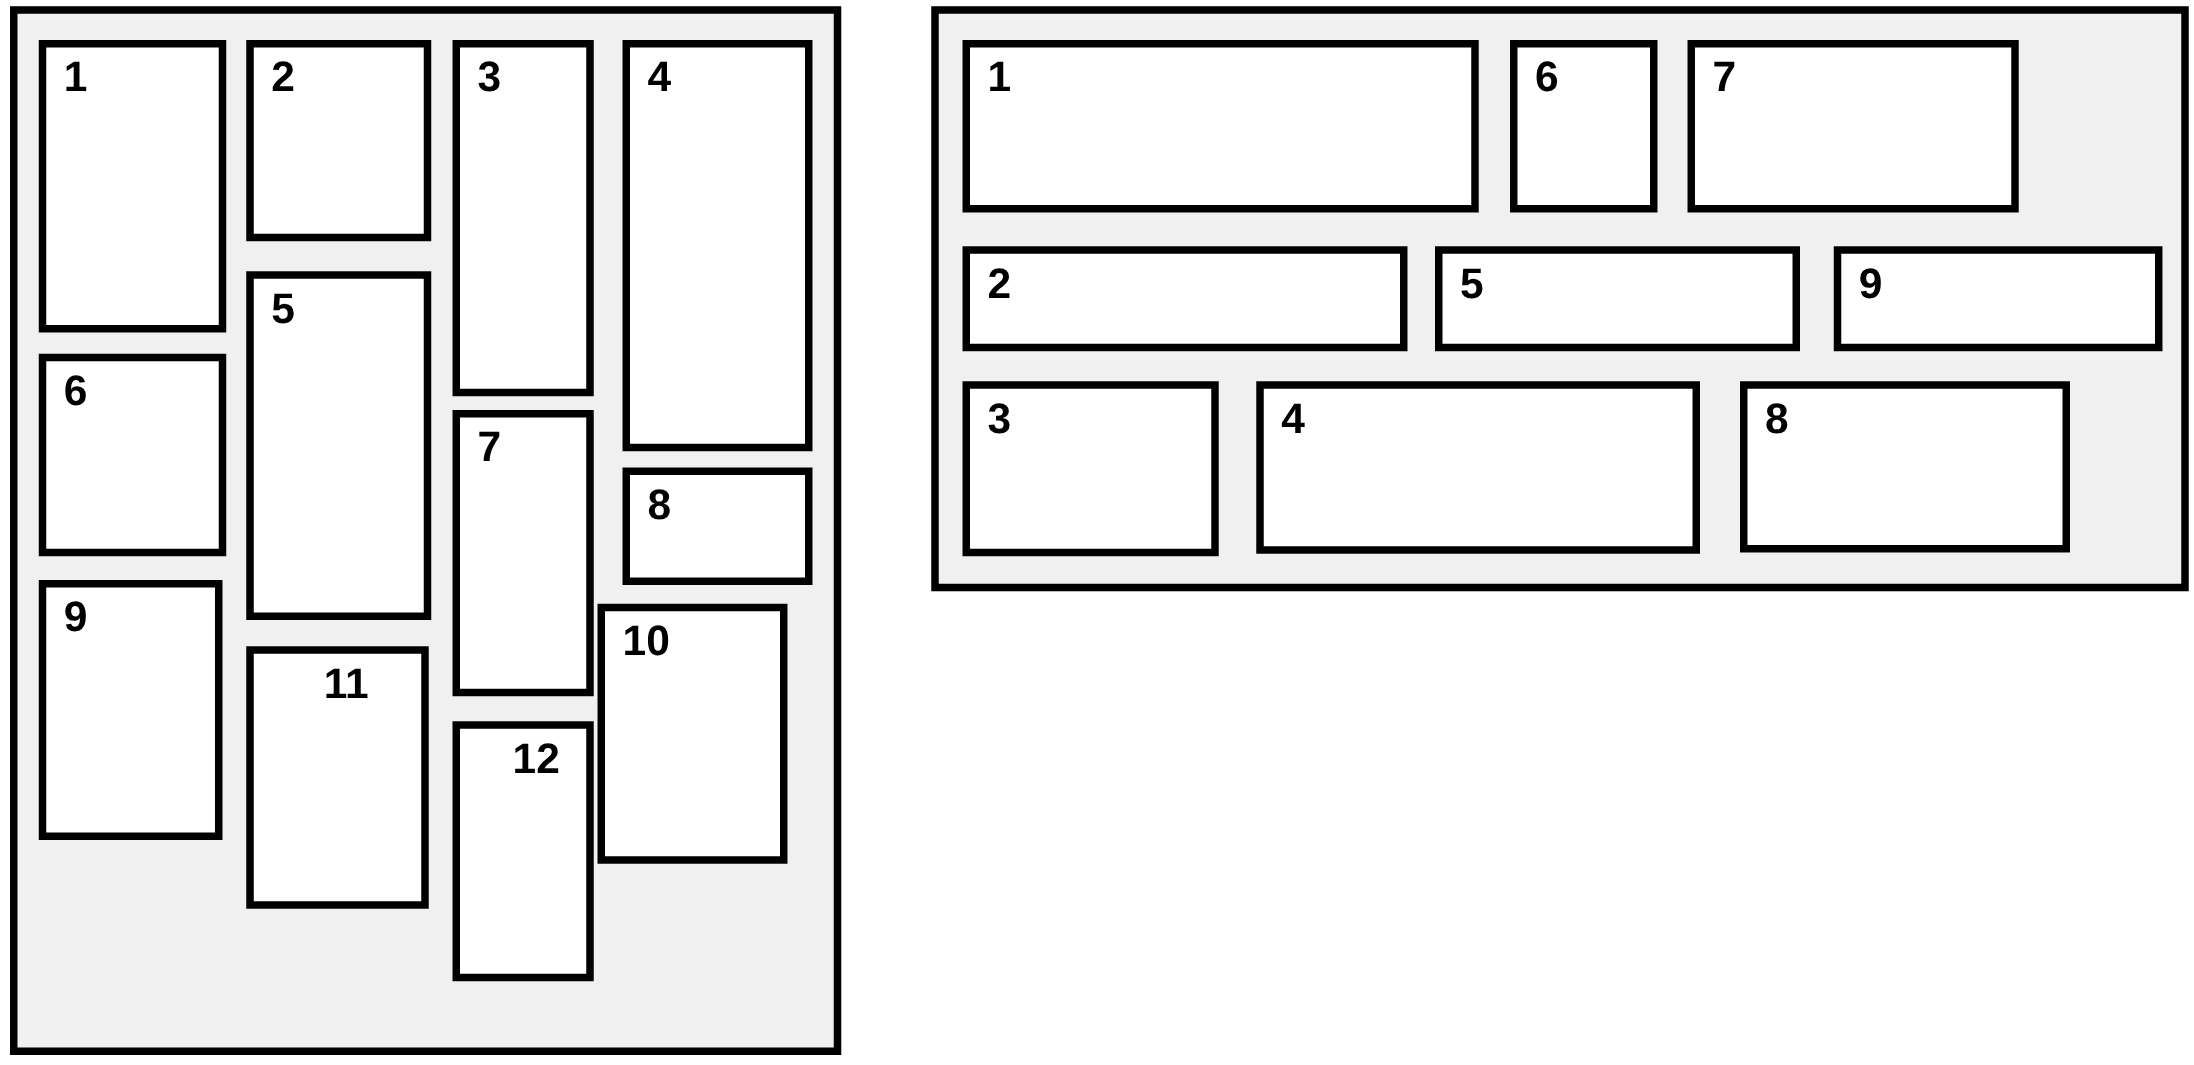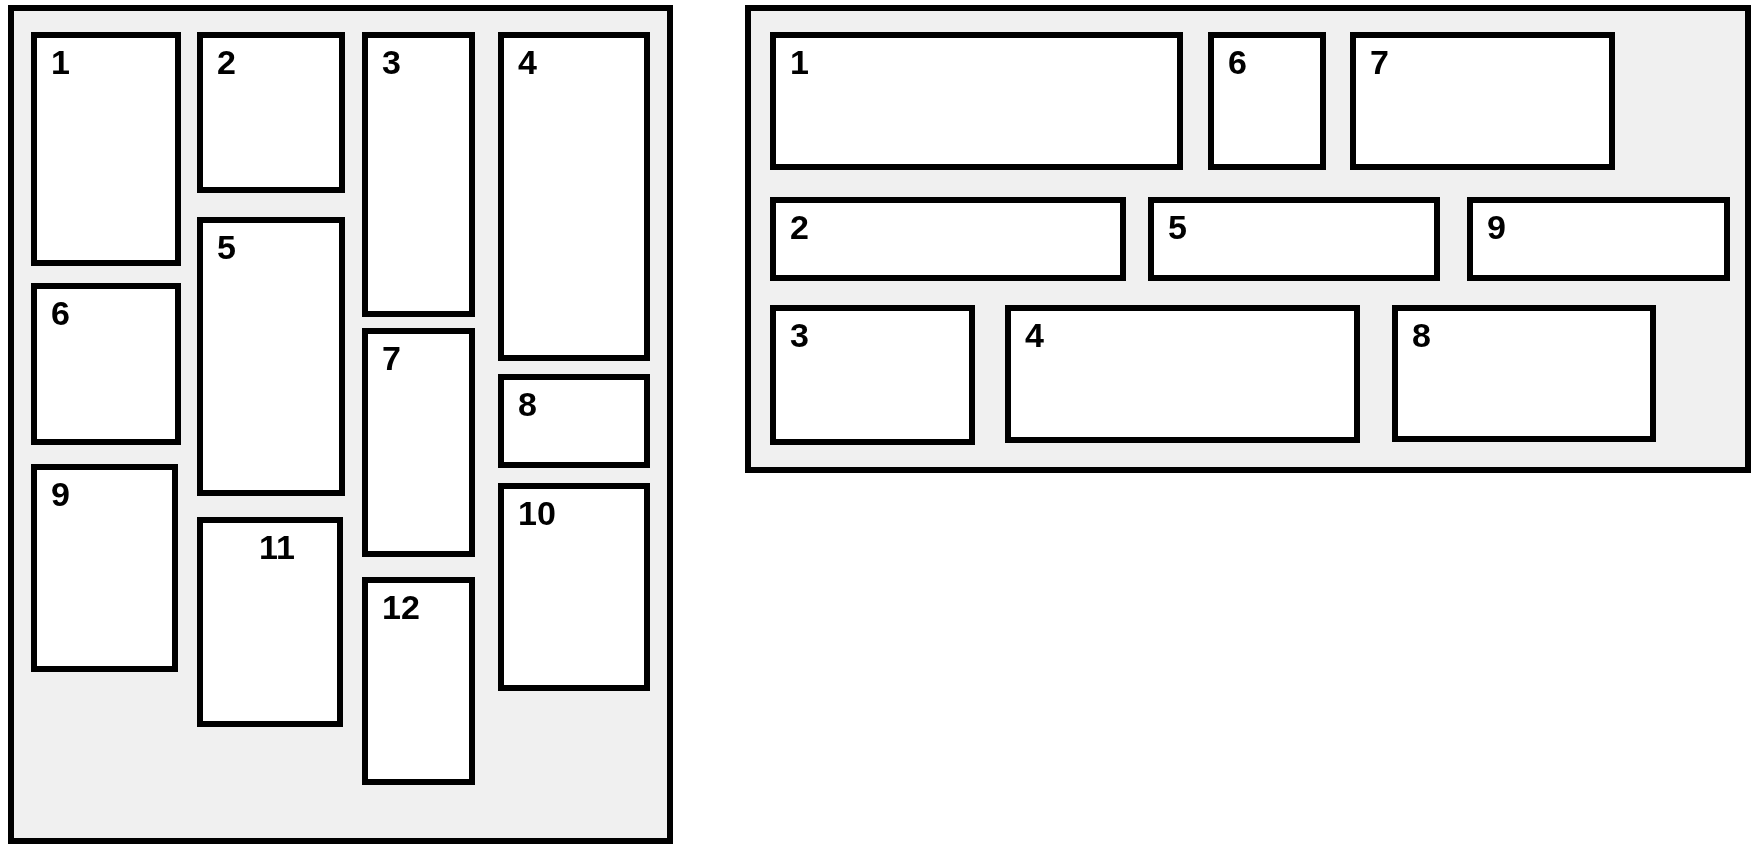--- a/index.html
+++ b/index.html
@@ -59,27 +59,27 @@
     </div>
   <div class="box" style="left:362px; top:328px; width:113px; height:229px;">
     <span class="num">7</span>
     </div>
   <div class="box" style="left:498px; top:374px; width:152px; height:94px;">
     <span class="num">8</span>
     </div>
   <div class="box" style="left:31px; top:464px; width:147px; height:208px;">
     <span class="num">9</span>
     </div>
-  <div class="box" style="left:498px; top:483px; width:152px; height:208px;">
+  <div class="box" style="left:478px; top:483px; width:152px; height:208px;">
     <span class="num">10</span>
     </div>
   <div class="box" style="left:197px; top:517px; width:146px; height:210px;text-align:center;">
     <span class="num">11</span>
     </div>
-  <div class="box" style="left:362px; top:577px; width:113px; height:208px;">
+  <div class="box" style="left:362px; top:577px; width:113px; height:208px;padding-left:28px;">
     <span class="num">12</span>
     </div>
 
   <div class="panel" style="left:745px; top:5px; width:1006px; height:468px;"></div>
 
   <div class="box" style="left:770px; top:32px; width:413px; height:138px;">
     <span class="num">1</span>
     </div>
   <div class="box" style="left:1208px; top:32px; width:118px; height:138px;">
     <span class="num">6</span>

